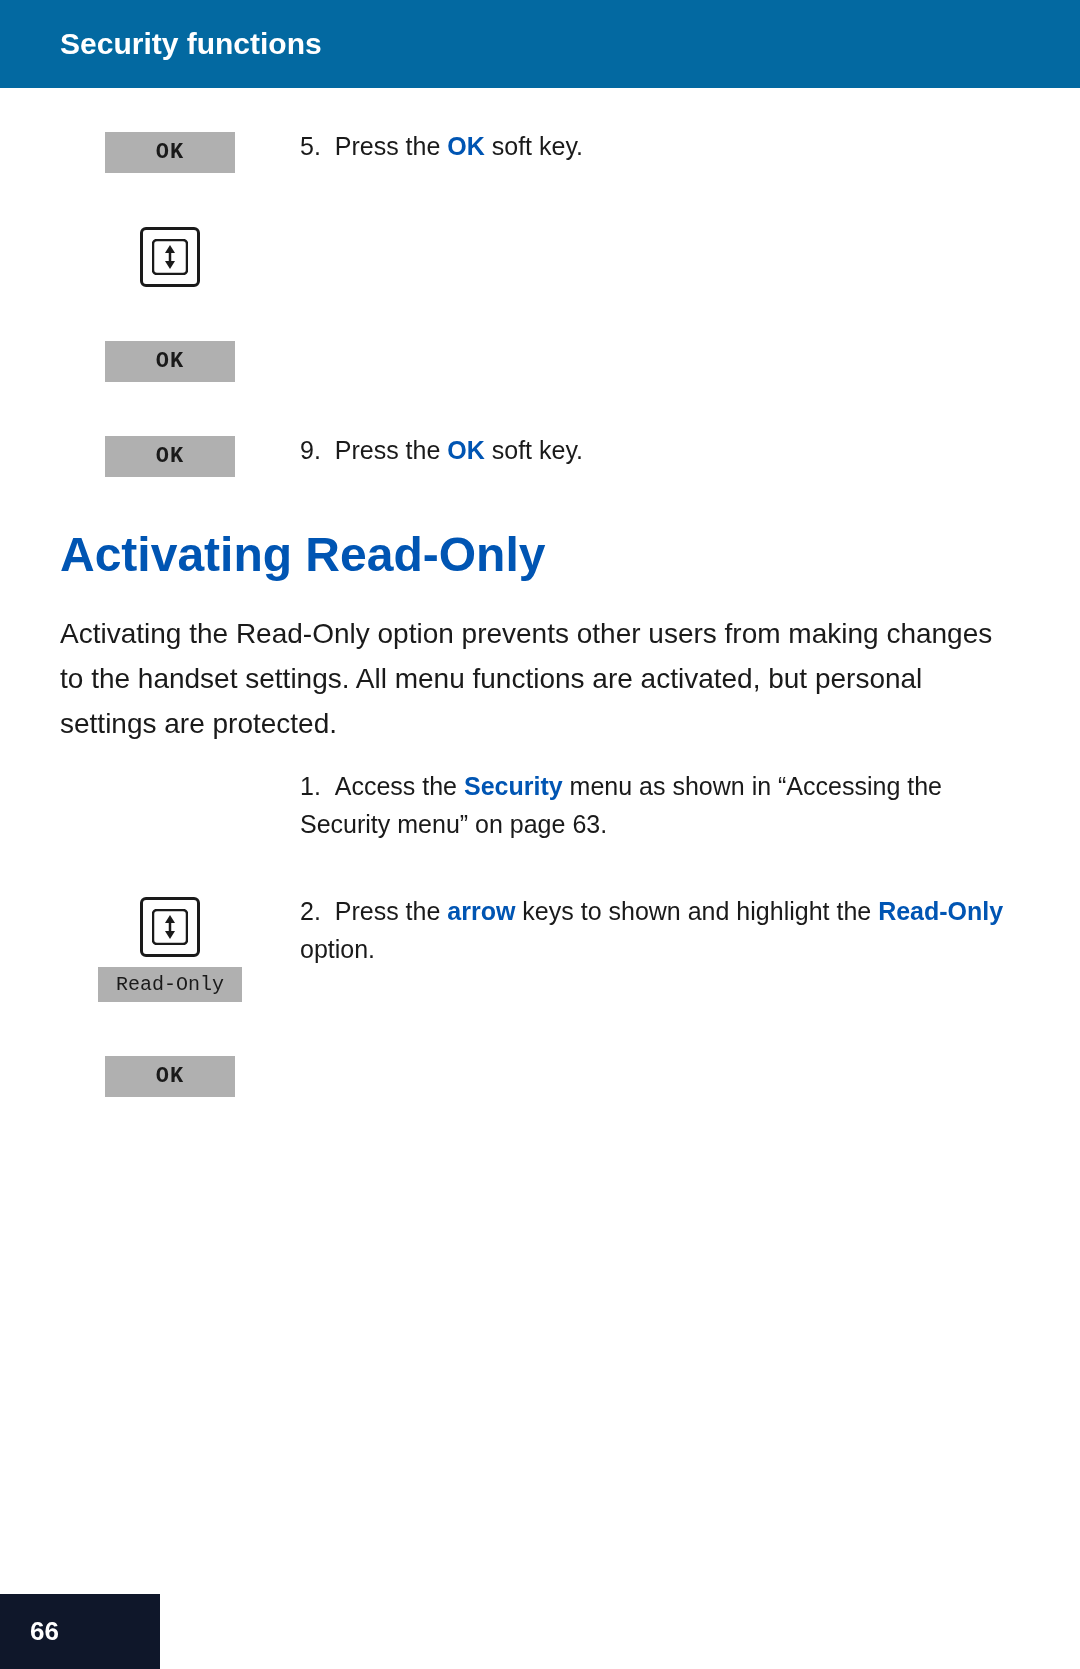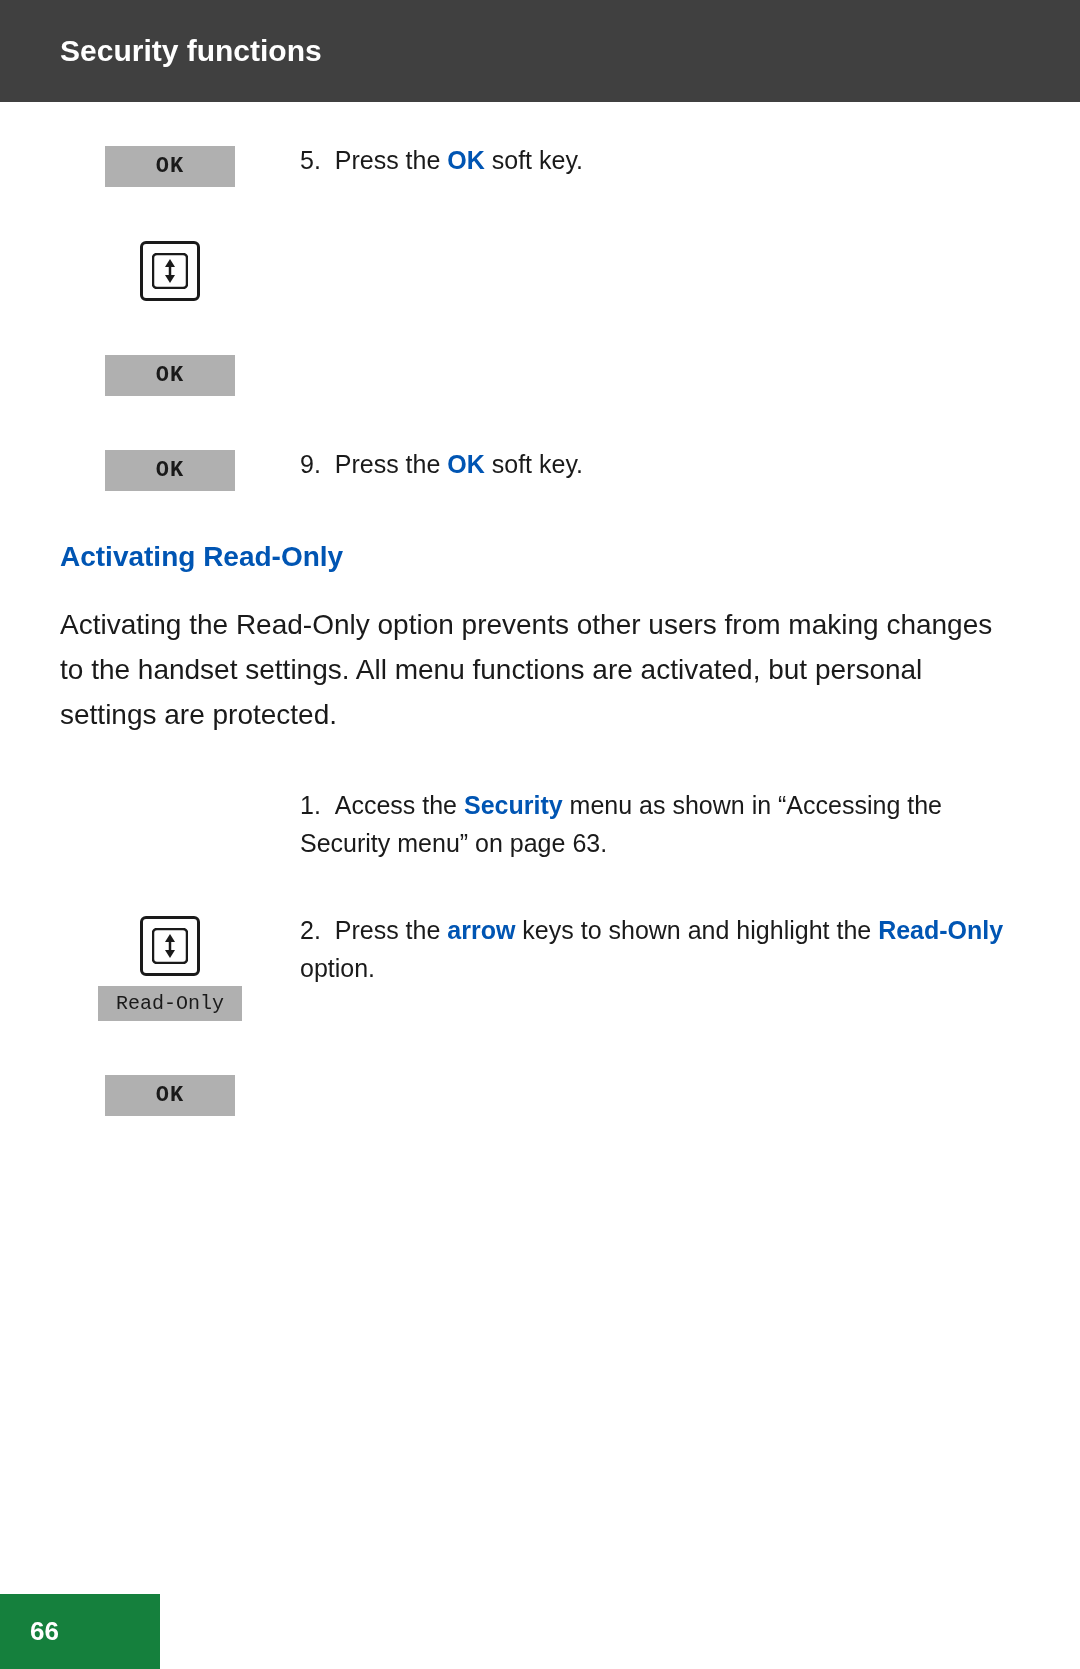--- a/index.html
+++ b/index.html
@@ -8,23 +8,23 @@
       width: 1080px;
       min-height: 1669px;
       background: #ffffff;
       font-family: Arial, Helvetica, sans-serif;
       font-size: 28px;
       color: #1a1a1a;
       position: relative;
     }
 
     .header-bar {
-      background: #404040;
+      background: #0369a1;
       width: 100%;
-      padding: 34px 60px;
+      padding: 27px 60px;
       display: flex;
     }
 
     .header-title {
       color: #ffffff;
       font-weight: bold;
       font-size: 30px;
     }
 
     .page-content {
@@ -92,49 +92,49 @@
     }
 
     .blue-link {
       color: #0055b3;
       font-weight: bold;
     }
 
     
     .section-heading {
       color: #0055b3;
-      font-size: 28px;
+      font-size: 48px;
       font-weight: bold;
       margin-top: 20px;
       margin-bottom: 30px;
     }
 
     
     .description-para {
       font-size: 28px;
       line-height: 1.6;
-      margin-bottom: 50px;
+      margin-bottom: 22px;
       color: #1a1a1a;
     }
 
     
     .step-icon-stacked {
       display: flex;
       flex-direction: column;
       align-items: center;
       gap: 10px;
     }
 
     
     .footer {
       position: absolute;
       bottom: 0;
       left: 0;
       width: 160px;
-      background: #15803d;
+      background: #0f172a;
       color: #ffffff;
       font-size: 26px;
       font-weight: bold;
       padding: 22px 30px;
     }
   </style>
 </head>
 <body>
 
 <div class="header-bar">

